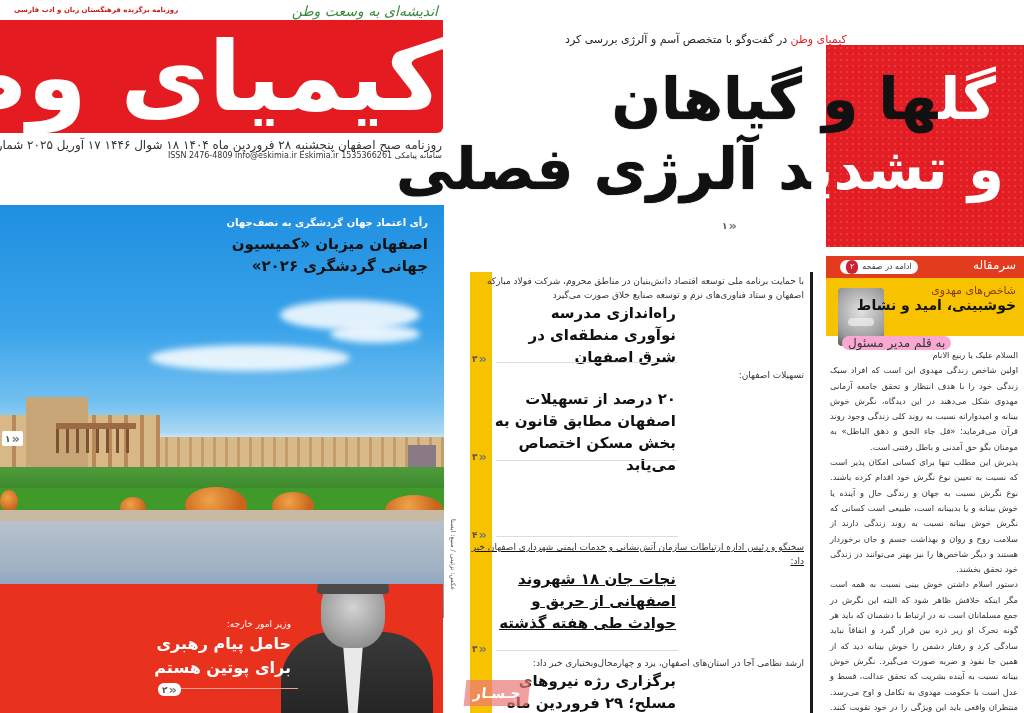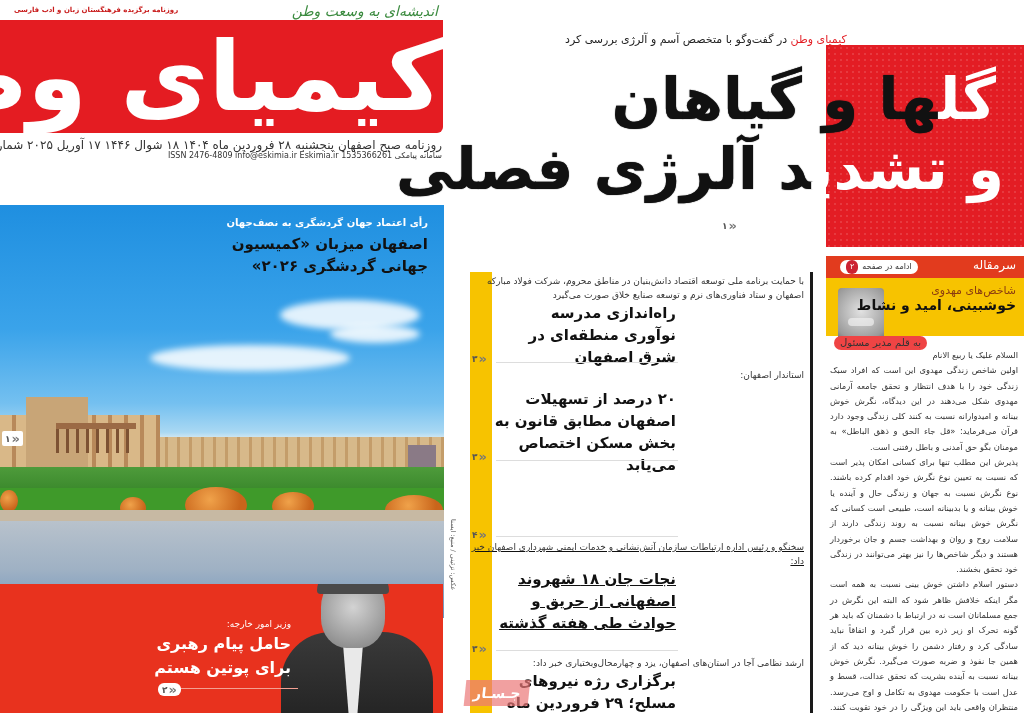--- a/index.html
+++ b/index.html
@@ -75,21 +75,21 @@
   .editorial { position: absolute; left: 826px; top: 256px; width: 198px; height: 457px; }
   .ed-header { position: absolute; left: 0; top: 0; width: 198px; height: 22px; background: #e23b1e; }
   .ed-label { position: absolute; right: 8px; top: 2px; font-size: 12px; color: #fff; }
   .ed-cont { position: absolute; left: 14px; top: 4px; background: #fff; border-radius: 8px; padding: 0 6px; font-size: 8px; color: #333; height: 14px; line-height: 14px; display: flex; gap: 4px; align-items: center; }
   .ed-cont .badge { background: #c23; color: #fff; border-radius: 6px; padding: 0 4px; font-size: 8px; }
   .ed-yellow { position: absolute; left: 0; top: 22px; width: 198px; height: 58px; background: #f7c300; }
   .ed-sub { position: absolute; right: 8px; top: 28px; font-size: 11px; color: #8a3b10; }
   .ed-title { position: absolute; right: 8px; top: 41px; font-size: 14px; font-weight: bold; color: #111; white-space: nowrap; }
   .ed-photo { position: absolute; left: 12px; top: 10px; width: 46px; height: 58px; border-radius: 4px; background: radial-gradient(circle at 50% 40%, #e2e2e2, #9a9a9a 70%, #555); }
   .ed-photo::after { content: ""; position: absolute; left: 10px; top: 30px; width: 26px; height: 8px; background: #f0f0f0; border-radius: 4px; opacity: .7; }
-  .ed-byline { position: absolute; left: 8px; top: 58px; background: #ef4444; border-radius: 8px; padding: 0 6px; font-size: 10px; color: #333; height: 14px; line-height: 14px; }
+  .ed-byline { position: absolute; left: 16px; top: 58px; background: #f9a8d4; border-radius: 8px; padding: 0 6px; font-size: 12px; color: #333; height: 14px; line-height: 14px; }
   .ed-body { position: absolute; right: 6px; top: 92px; width: 188px; font-size: 8.3px; line-height: 15.3px; color: #333; text-align: justify; text-align-last: right; }
   .ed-body p { margin-bottom: 0; }
 
   
   .watermark { position: absolute; left: 465px; top: 680px; width: 64px; height: 26px; background: rgba(235,120,120,0.7); color: #fff; font-size: 14px; font-weight: bold; text-align: center; line-height: 26px; transform: skewX(-6deg); }
 </style>
 </head>
 <body>
 
 <header class="masthead">
@@ -171,21 +171,21 @@
     <div class="news-kicker">با حمایت برنامه ملی توسعه اقتصاد دانش‌بنیان در مناطق محروم، شرکت فولاد مبارکه اصفهان و ستاد فناوری‌های نرم و توسعه صنایع خلاق صورت می‌گیرد</div>
     <div class="news-title">راه‌اندازی مدرسه نوآوری منطقه‌ای در شرق اصفهان</div>
   </article>
   <div class="news-ref page-arrow" style="top:80px;">
     <span class="chev">«</span>
     <span>۳</span>
   </div>
   <div class="news-sep" style="top:90px;"></div>
 
   <article class="news-item" style="top:96px;">
-    <div class="news-kicker">استاندار اصفهان:</div>
+    <div class="news-kicker">تسهیلات اصفهان:</div>
     <div class="news-title" style="margin-top:6px;">۲۰ درصد از تسهیلات اصفهان مطابق قانون به بخش مسکن اختصاص می‌یابد</div>
   </article>
   <div class="news-ref page-arrow" style="top:178px;">
     <span class="chev">«</span>
     <span>۳</span>
   </div>
   <div class="news-sep" style="top:188px;"></div>
 
   <div class="news-ref page-arrow" style="top:256px;">
     <span class="chev">«</span>
@@ -222,19 +222,19 @@
     </span>
   </div>
   <div class="ed-yellow">
     <div class="ed-photo"></div>
     <div class="ed-byline">به قلم مدیر مسئول</div>
   </div>
   <div class="ed-sub">شاخص‌های مهدوی</div>
   <div class="ed-title">خوشبینی، امید و نشاط</div>
   <div class="ed-body">
     <p>السلام علیک یا ربیع الانام</p>
-    <p>اولین شاخص زندگی مهدوی این است که افراد سبک زندگی خود را با هدف انتظار و تحقق جامعه آرمانی مهدوی شکل می‌دهند در این دیدگاه، نگرش خوش بینانه و امیدوارانه نسبت به کنند کلی زندگی وجود دارد قرآن می‌فرماید: «قل جاء الحق و ذهق الباطل» به مومنان بگو حق آمدنی و باطل رفتنی است.</p>
+    <p>اولین شاخص زندگی مهدوی این است که افراد سبک زندگی خود را با هدف انتظار و تحقق جامعه آرمانی مهدوی شکل می‌دهند در این دیدگاه، نگرش خوش بینانه و امیدوارانه نسبت به روند کلی زندگی وجود روند قرآن می‌فرماید: «قل جاء الحق و ذهق الباطل» به مومنان بگو حق آمدنی و باطل رفتنی است.</p>
     <p>پذیرش این مطلب تنها برای کسانی امکان پذیر است که نسبت به تعیین نوع نگرش خود اقدام کرده باشند. نوع نگرش نسبت به جهان و زندگی حال و آینده یا خوش بینانه و یا بدبینانه است، طبیعی است کسانی که نگرش خوش بینانه نسبت به روند زندگی دارند از سلامت روح و روان و بهداشت جسم و جان برخوردار هستند و دیگر شاخص‌ها را نیز بهتر می‌توانند در زندگی خود تحقق بخشند.</p>
     <p>دستور اسلام داشتن خوش بینی نسبت به همه است مگر اینکه خلافش ظاهر شود که البته این نگرش در جمع مسلمانان است نه در ارتباط با دشمنان که باید هر گونه تحرک او زیر ذره بین قرار گیرد و اتفاقاً نباید سادگی کرد و رفتار دشمن را خوش بینانه دید که از همین جا نفوذ و ضربه صورت می‌گیرد. نگرش خوش بینانه نسبت به آینده بشریت که تحقق عدالت، قسط و عدل است با حکومت مهدوی به تکامل و اوج می‌رسد. منتظران واقعی باید این ویژگی را در خود تقویت کنند. ...</p>
   </div>
 </aside>
 
 <div class="watermark">جـسـار</div>
 
 </body></html>

